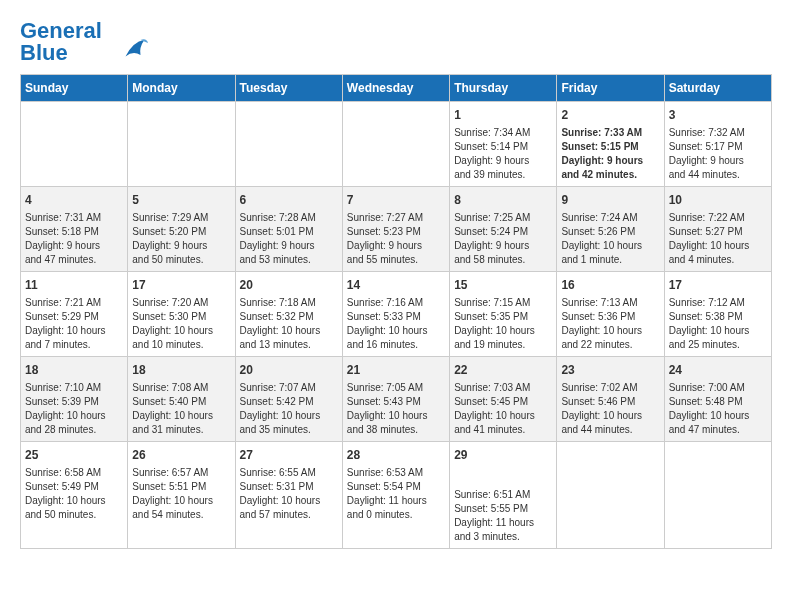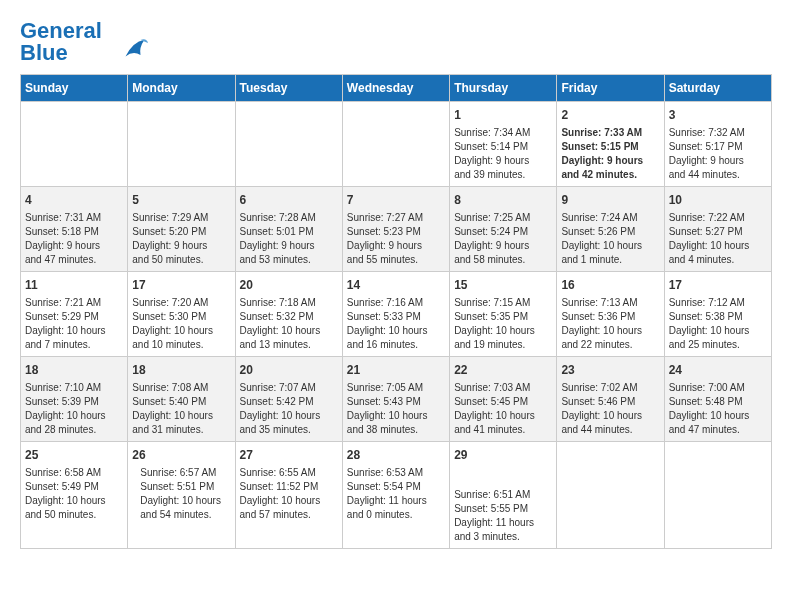--- a/index.html
+++ b/index.html
@@ -306,29 +306,29 @@
       <tr>
         <td>
           <span class="day-number">25</span>
           <div class="day-info" style="white-space: pre-line;">Sunrise: 6:58 AM
 Sunset: 5:49 PM
 Daylight: 10 hours
 and 50 minutes.</div>
         </td>
         <td>
           <span class="day-number">26</span>
-          <div class="day-info" style="white-space: pre-line; margin-left: 8px;">Sunrise: 6:57 AM
+          <div class="day-info" style="white-space: pre-line;">Sunrise: 6:57 AM
 Sunset: 5:51 PM
 Daylight: 10 hours
 and 54 minutes.</div>
         </td>
         <td>
           <span class="day-number">27</span>
           <div class="day-info" style="white-space: pre-line;">Sunrise: 6:55 AM
-Sunset: 11:52 PM
+Sunset: 5:31 PM
 Daylight: 10 hours
 and 57 minutes.</div>
         </td>
         <td>
           <span class="day-number">28</span>
           <div class="day-info" style="white-space: pre-line;">Sunrise: 6:53 AM
 Sunset: 5:54 PM
 Daylight: 11 hours
 and 0 minutes.</div>
         </td>

